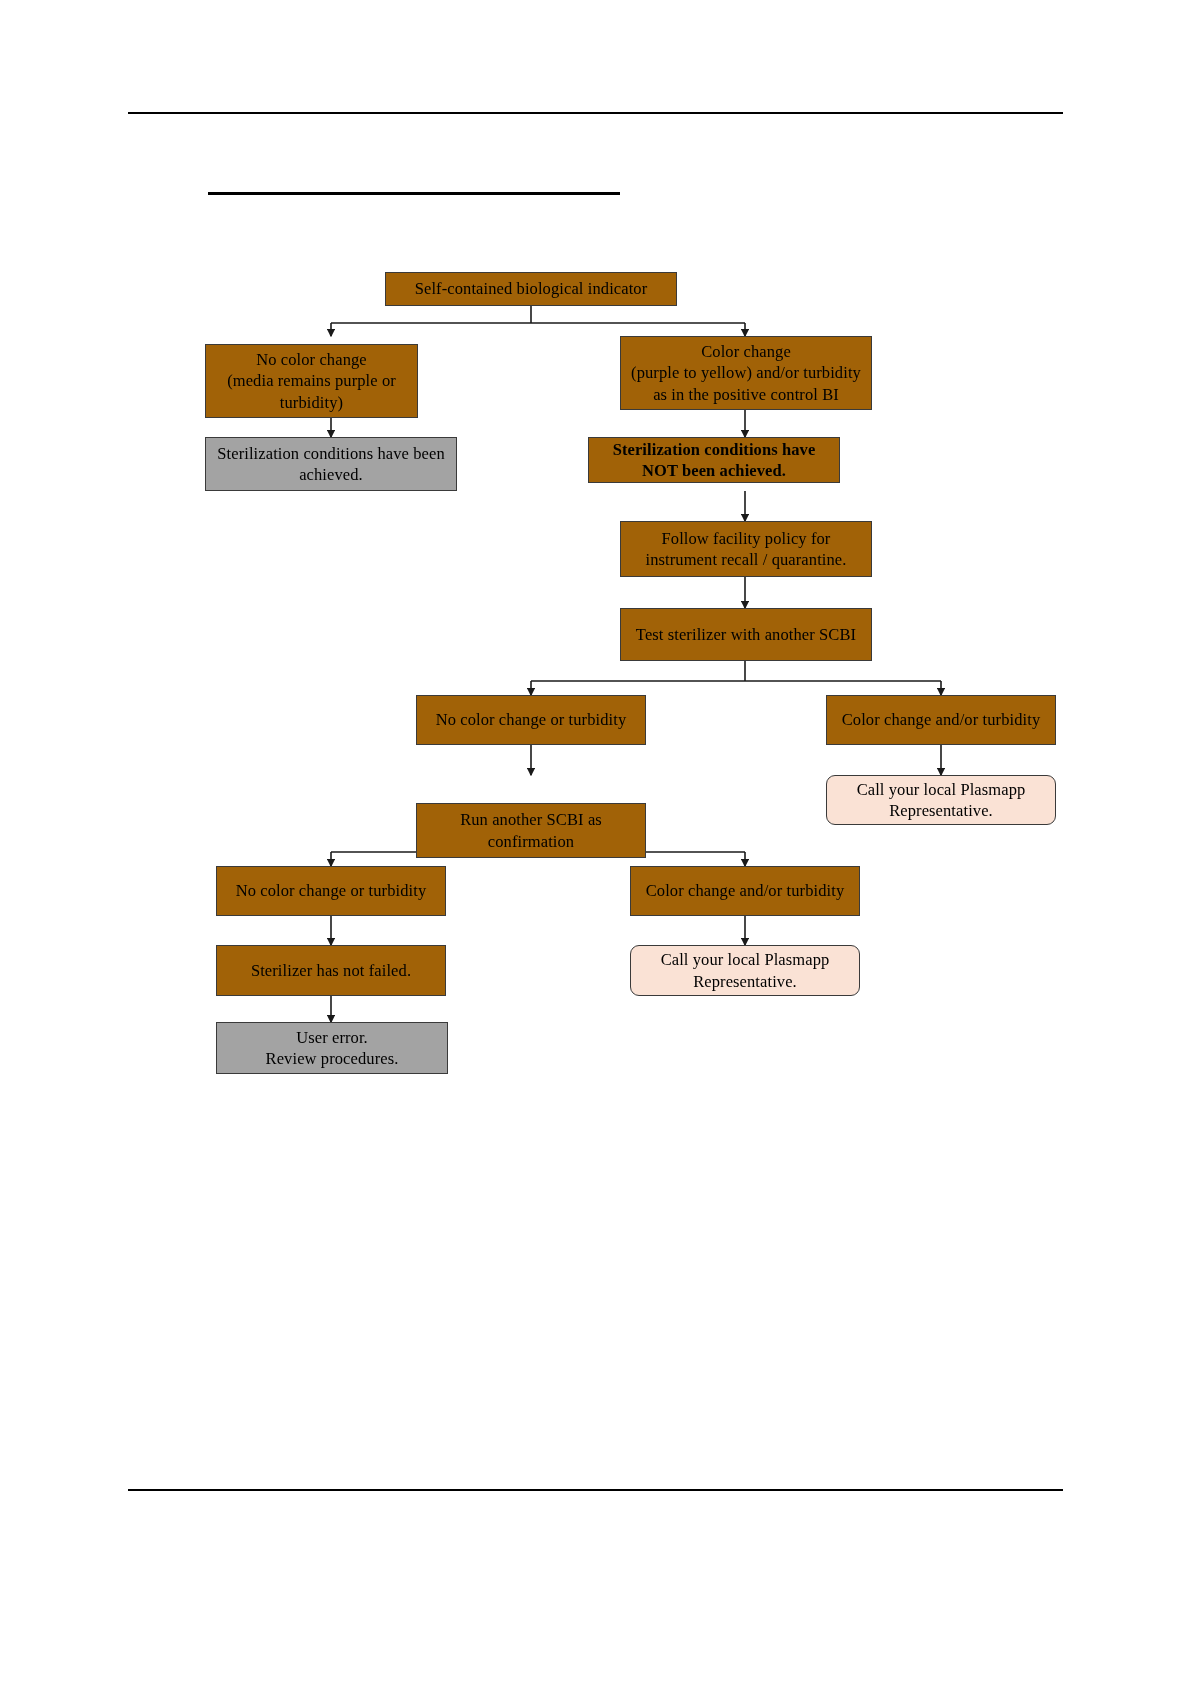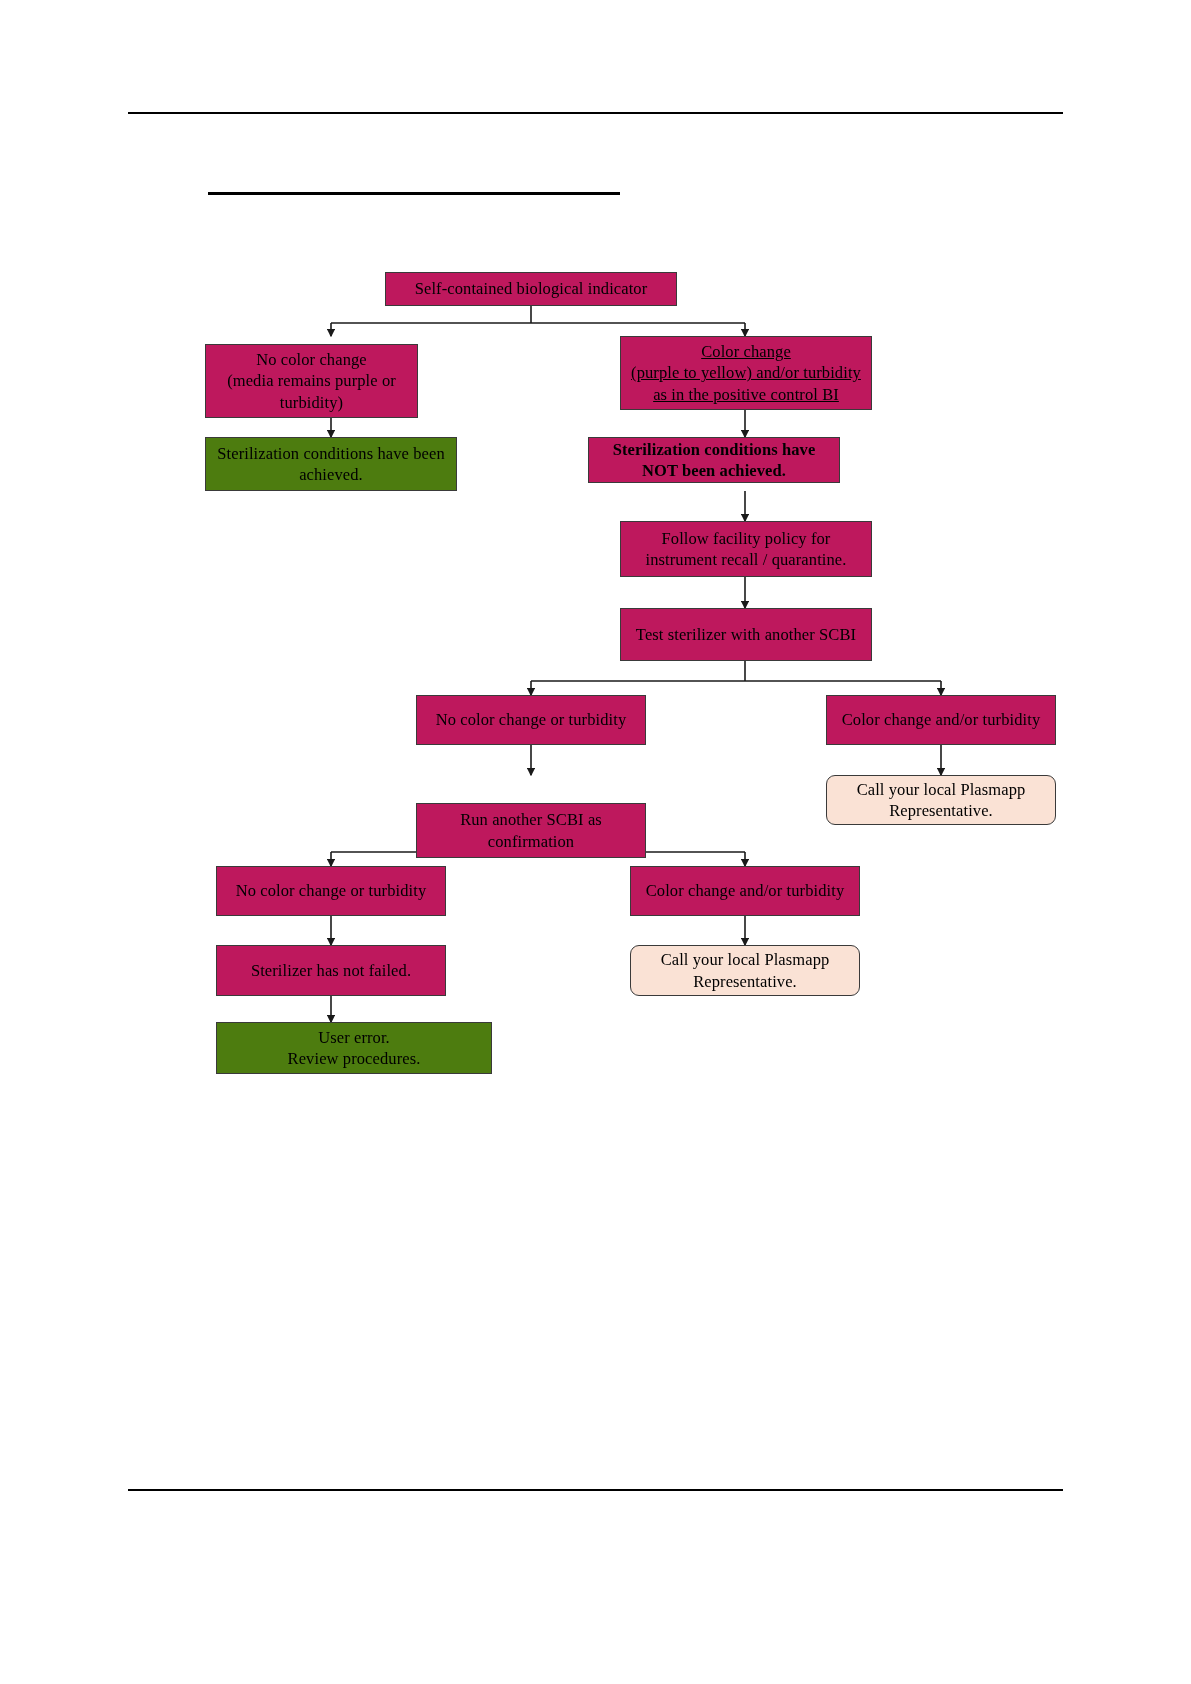--- a/index.html
+++ b/index.html
@@ -68,36 +68,36 @@
     top: 0;
     width: 1191px;
     height: 1684px;
     pointer-events: none;
   }
 
   .node {
     position: absolute;
     box-sizing: border-box;
     border: 1.4px solid #3a3a3a;
-    background: #be185d;
+    background: #a16207;
     display: flex;
     align-items: center;
     justify-content: center;
     text-align: center;
     font-size: 16.5px;
     line-height: 1.28;
     padding: 2px 6px;
     letter-spacing: 0.1px;
   }
   .node .node-text {
     display: block;
     width: 100%;
     white-space: pre-line;
   }
-  .node.fill-green { background: #4d7c0f; }
+  .node.fill-green { background: #a3a3a3; }
   .node.fill-peach { background: #fae2d5; border-radius: 9px; }
 </style>
 </head>
 <body>
 
 <div class="page-rule-top"></div>
 <div class="heading-text"></div>
 <div class="section-heading-rule"></div>
 <div class="page-rule-bottom"></div>
 
@@ -148,21 +148,21 @@
 
   <div class="node" style="left:385px; top:272px; width:292px; height:34px;">
     <span class="node-text">Self-contained biological  indicator</span>
   </div>
 
   <div class="node" style="left:205px; top:344px; width:213px; height:74px;">
     <span class="node-text">No color change
 (media remains purple or turbidity)</span>
   </div>
 
-  <div class="node" style="left:620px; top:336px; width:252px; height:74px;text-decoration:underline;">
+  <div class="node" style="left:620px; top:336px; width:252px; height:74px;">
     <span class="node-text">Color  change
 (purple  to yellow) and/or turbidity
 as in the positive  control BI</span>
   </div>
 
   <div class="node fill-green" style="left:205px; top:437px; width:252px; height:54px;">
     <span class="node-text">Sterilization  conditions  have been achieved.</span>
   </div>
 
   <div class="node" style="left:588px; top:437px; width:252px; height:46px;font-weight:bold;">
@@ -203,18 +203,18 @@
   </div>
 
   <div class="node" style="left:216px; top:945px; width:230px; height:51px;text-align:center;">
     <span class="node-text">Sterilizer  has not failed.</span>
   </div>
 
   <div class="node fill-peach" style="left:630px; top:945px; width:230px; height:51px;">
     <span class="node-text">Call your local Plasmapp Representative.</span>
   </div>
 
-  <div class="node fill-green" style="left:216px; top:1022px; width:276px; height:52px;">
+  <div class="node fill-green" style="left:216px; top:1022px; width:232px; height:52px;">
     <span class="node-text">User error.
 Review procedures.</span>
   </div>
 
 </div>
 
 </body></html>

